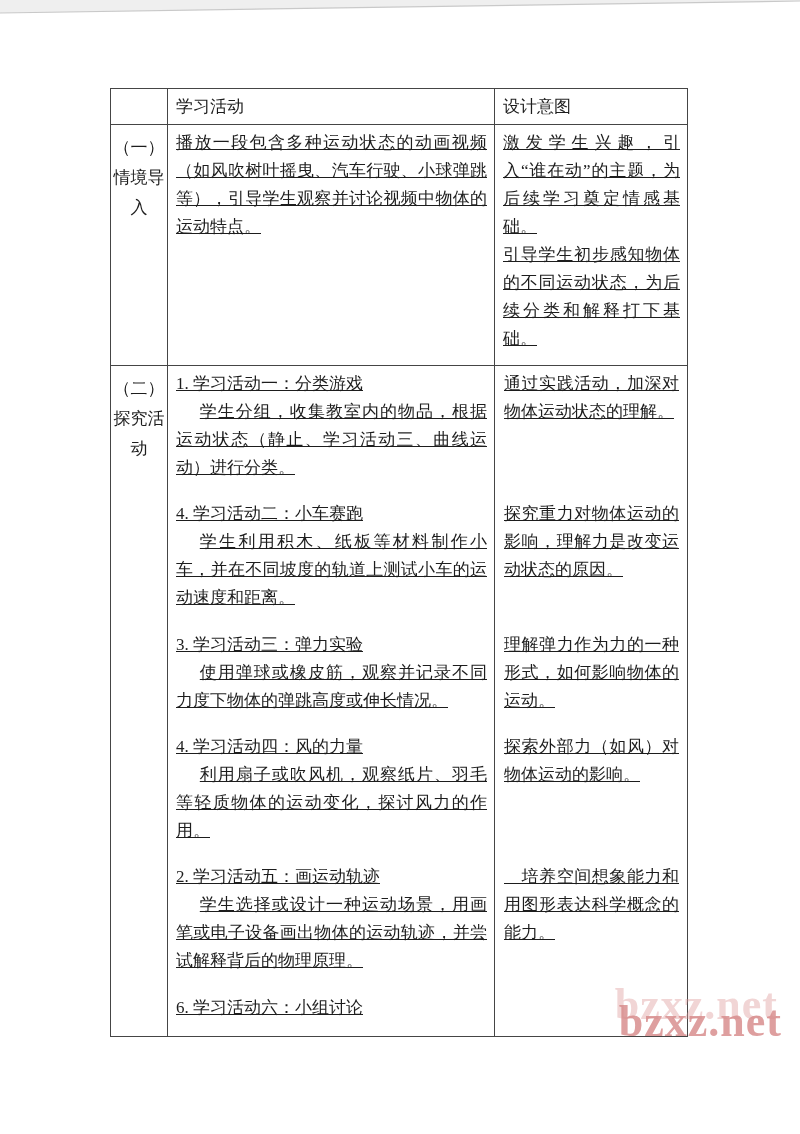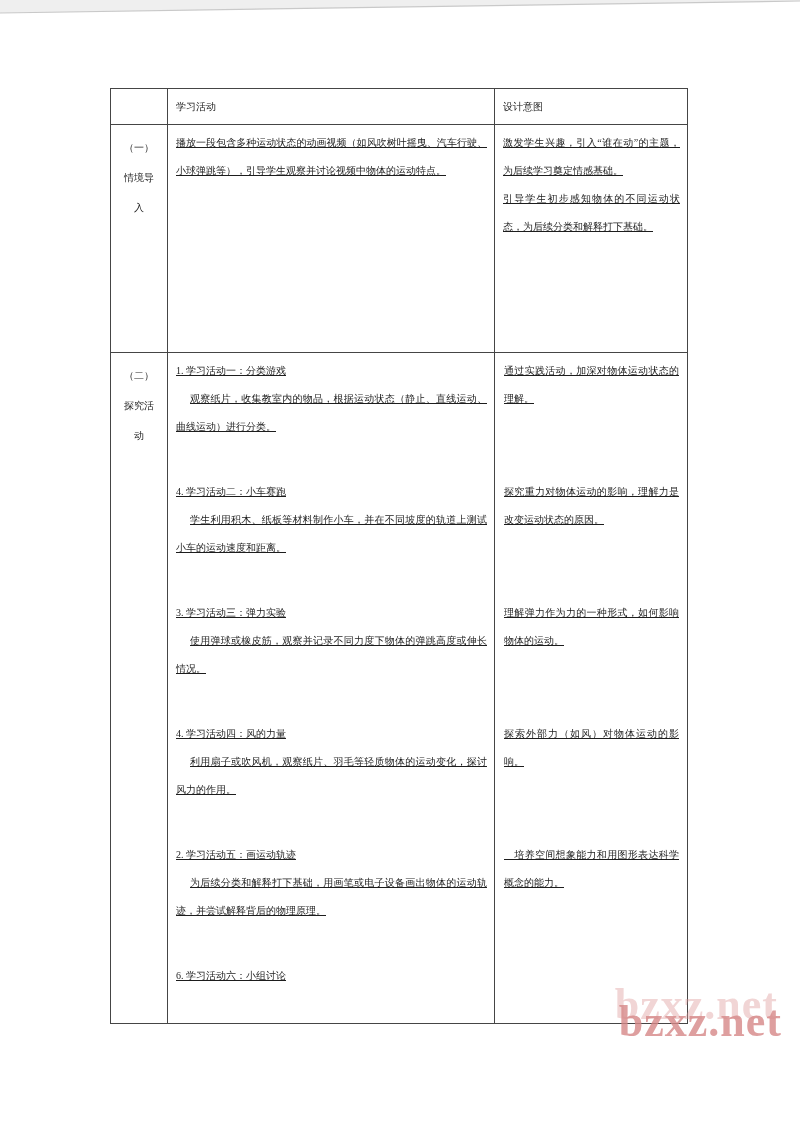--- a/index.html
+++ b/index.html
@@ -14,21 +14,21 @@
   }
   .scan-artifact { position: absolute; top: 0; left: 0; pointer-events: none; }
 
   .doc-table {
     position: absolute;
     left: 110px;
     top: 88px;
     width: 578px;
     box-sizing: border-box;
     border: 1px solid #454545;
-    font-size: 10px;
+    font-size: 17px;
     line-height: 28px;
   }
   .t-row { display: grid; grid-template-columns: 57px 327px 192px; }
   .t-row + .t-row { border-top: 1px solid #454545; }
 
   .cell { box-sizing: border-box; padding: 4px 7px 12px 8px; }
   .c1, .c2 { border-right: 1px solid #454545; }
 
   .header-row .cell { padding: 4px 7px 2px 8px; min-height: 35px; }
 
@@ -99,21 +99,21 @@
       </div>
     </div>
 
     <div class="t-row row2">
       <div class="cell c1 label-cell span6">（二）
 探究活
 动</div>
 
       <div class="act-cell">
         <p class="act-title body-text">1.  学习活动一：分类游戏</p>
-        <p class="act-desc body-text">观察纸片，收集教室内的物品，根据运动状态（静止、直线运动、曲线运动）进行分类。</p>
+        <p class="act-desc body-text">学生分组，收集教室内的物品，根据运动状态（静止、学习活动三、曲线运动）进行分类。</p>
       </div>
       <div class="int-cell body-text">通过实践活动，加深对物体运动状态的理解。</div>
 
       <div class="act-cell">
         <p class="act-title body-text">4.  学习活动二：小车赛跑</p>
         <p class="act-desc body-text">学生利用积木、纸板等材料制作小车，并在不同坡度的轨道上测试小车的运动速度和距离。</p>
       </div>
       <div class="int-cell body-text">探究重力对物体运动的影响，理解力是改变运动状态的原因。</div>
 
       <div class="act-cell">
@@ -123,21 +123,21 @@
       <div class="int-cell body-text">理解弹力作为力的一种形式，如何影响物体的运动。</div>
 
       <div class="act-cell">
         <p class="act-title body-text">4.  学习活动四：风的力量</p>
         <p class="act-desc body-text">利用扇子或吹风机，观察纸片、羽毛等轻质物体的运动变化，探讨风力的作用。</p>
       </div>
       <div class="int-cell body-text">探索外部力（如风）对物体运动的影响。</div>
 
       <div class="act-cell">
         <p class="act-title body-text">2.  学习活动五：画运动轨迹</p>
-        <p class="act-desc body-text">为后续分类和解释打下基础，用画笔或电子设备画出物体的运动轨迹，并尝试解释背后的物理原理。</p>
+        <p class="act-desc body-text">学生选择或设计一种运动场景，用画笔或电子设备画出物体的运动轨迹，并尝试解释背后的物理原理。</p>
       </div>
       <div class="int-cell body-text">　培养空间想象能力和用图形表达科学概念的能力。</div>
 
       <div class="act-cell">
         <p class="act-title body-text">6.  学习活动六：小组讨论</p>
       </div>
     </div>
 
   </div>
 

